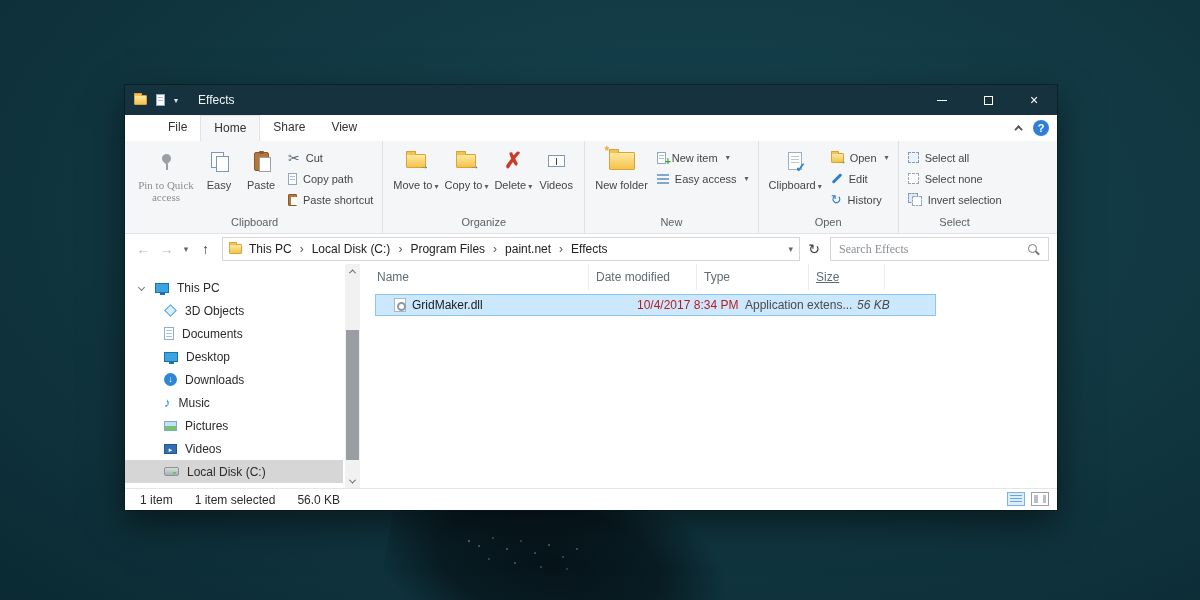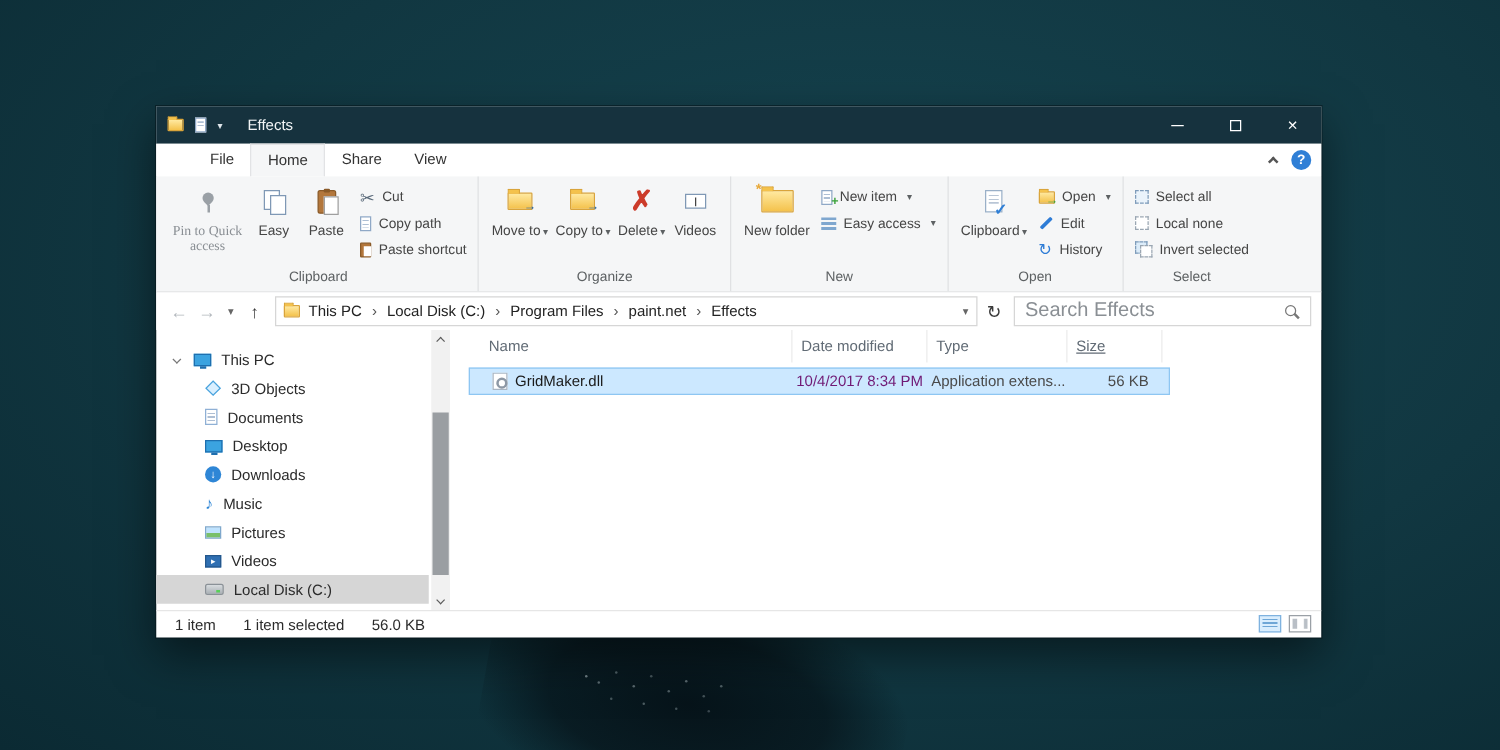--- a/index.html
+++ b/index.html
@@ -104,21 +104,21 @@
   .navbtn { width:21px; text-align:center; font-size:14px; line-height:1; }
   .navbtn.disabled { color:#b4b9be; }
   .navbtn.enabled { color:#3b3b3b; }
   .navbtn.small { font-size:9px; color:#666; width:14px; }
   .addressbox { width:578px; height:24px; border:1px solid #d6d6d6; display:flex; align-items:center; padding:0 6px; gap:1px; font-size:12px; color:#222; margin-left:4px; }
   .crumb { padding:3px 6px; white-space:nowrap; }
   .crumb-sep { color:#555; font-size:12px; padding:0 1px; }
   .addr-caret { margin-left:auto; font-size:9px; color:#666; }
   .refreshbtn { width:24px; text-align:center; font-size:14px; color:#3b3b3b; }
   .searchbox { flex:1; height:24px; border:1px solid #d6d6d6; display:flex; align-items:center; padding:0 8px; margin-left:2px; }
-  .searchbox input { border:none; outline:none; flex:1; font-size:16px; color:#555; font-family:Liberation Sans, sans-serif; background:transparent; }
+  .searchbox input { border:none; outline:none; flex:1; font-size:12px; color:#555; font-family:Liberation Serif, serif; background:transparent; }
   .searchbox input::placeholder { color:#8a8f94; }
   .ico-search { position:relative; width:13px; height:13px; flex:none; }
   .ico-search::before { content:""; position:absolute; left:1px; top:1px; width:7px; height:7px; border:1.5px solid #777; border-radius:50%; }
   .ico-search::after { content:""; position:absolute; left:8px; top:9px; width:5px; height:1.5px; background:#777; transform:rotate(45deg); }
 
   
   .main { flex:1; display:flex; min-height:0; }
   .navpane { width:235px; flex:none; position:relative; padding-top:12px; }
   .navitem { height:23px; display:flex; align-items:center; gap:8px; padding-left:30px; font-size:12px; color:#2b2b2b; margin-right:17px; position:relative; }
   .navitem.child { padding-left:39px; }
@@ -141,31 +141,31 @@
   .ns-arrow.up { top:0; } .ns-arrow.down { bottom:0; }
   .ns-chev { width:5px; height:5px; border:solid #5b5b5b; border-width:0 1px 1px 0; }
   .ns-chev.u { transform:rotate(-135deg) translate(-1px,-1px); }
   .ns-chev.d { transform:rotate(45deg) translate(-1px,-1px); }
   .ns-thumb { position:absolute; left:1px; top:66px; width:13px; height:130px; background:#9a9ea2; }
 
   
   .filearea { flex:1; position:relative; font-size:12px; color:#333; min-width:0; }
   .colheaders { display:flex; height:26px; align-items:stretch; color:#616b75; }
   .col { display:flex; align-items:center; padding-left:7px; border-right:1px solid #ececec; }
-  .col.name { width:274px; padding-left:31px; }
+  .col.name { width:229px; padding-left:17px; }
   .col.date { width:108px; }
   .col.type { width:112px; }
   .col.size { width:76px;text-decoration:underline; }
   .filerow { margin-left:15px; margin-top:4px; width:561px; height:22px; display:flex; align-items:center;
     background:#cce8ff; border:1px solid #8ec6f2; }
   .cell { white-space:nowrap; overflow:hidden; }
   .cell.name { width:261px; display:flex; align-items:center; gap:6px; padding-left:18px; color:#1b1b1b; }
-  .cell.date { width:108px; color:#701a75; }
+  .cell.date { width:108px; color:#b91c1c; }
   .cell.type { width:112px; color:#4a4a4a; }
-  .cell.size { width:70px; text-align:right; padding-right:8px; color:#4a4a4a; }
+  .cell.size { width:70px; padding-right:8px; color:#4a4a4a;font-style:italic; }
   .f-dll { width:12px; height:14px; background:#fff; border:1px solid #a9b6c4; position:relative; flex:none; }
   .f-dll::after { content:""; position:absolute; left:2px; top:3px; width:5px; height:5px; border:2px solid #8d98a5; border-radius:50%; }
 
   
   .statusbar { height:22px; border-top:1px solid #e6e6e6; display:flex; align-items:center; font-size:12px; color:#2b2b2b; padding-left:15px; flex:none; position:relative; }
   .sb-count { margin-right:22px; }
   .sb-sel { margin-right:22px; }
   .sb-views { position:absolute; right:8px; top:3px; display:flex; gap:6px; }
   .v-details { width:18px; height:14px; border:1px solid #7fb2df; background:#d9edfd; padding:2px; }
   .v-details i { display:block; width:100%; height:100%; background:repeating-linear-gradient(#6ea6d6 0 1px, transparent 1px 3px); }
@@ -354,25 +354,25 @@
 
     <div class="rgroup" style="border-right:none;">
       <div class="rgroup-content">
         <div class="smallcol" style="padding-left:2px;">
           <div class="smallbtn">
             <span class="ico-selall"></span>
             <span>Select all</span>
           </div>
           <div class="smallbtn">
             <span class="ico-selnone"></span>
-            <span>Local none</span>
+            <span>Select none</span>
           </div>
           <div class="smallbtn">
             <span class="ico-selinv"></span>
-            <span>Invert selected</span>
+            <span>Invert selection</span>
           </div>
         </div>
       </div>
       <div class="rgroup-label">Select</div>
     </div>
   </div>
 
   <div class="addressrow">
     <span class="navbtn disabled">←</span>
     <span class="navbtn disabled">→</span>

